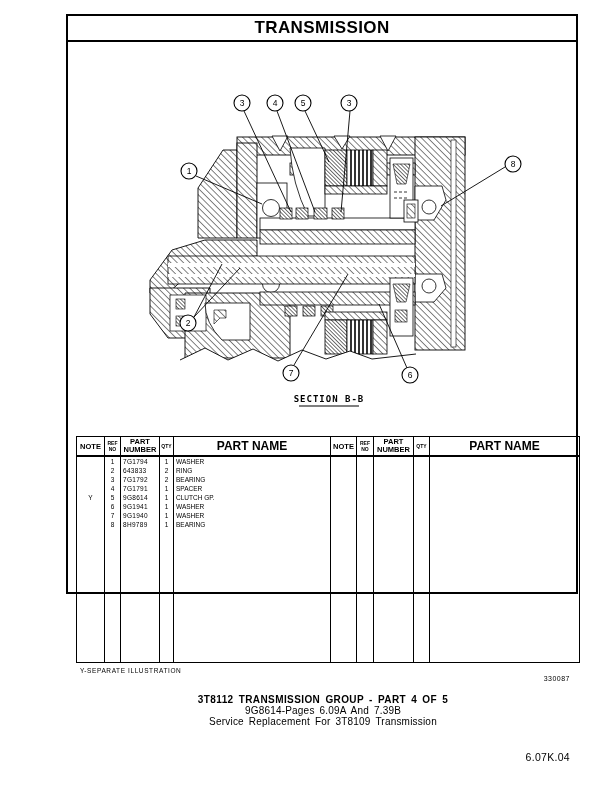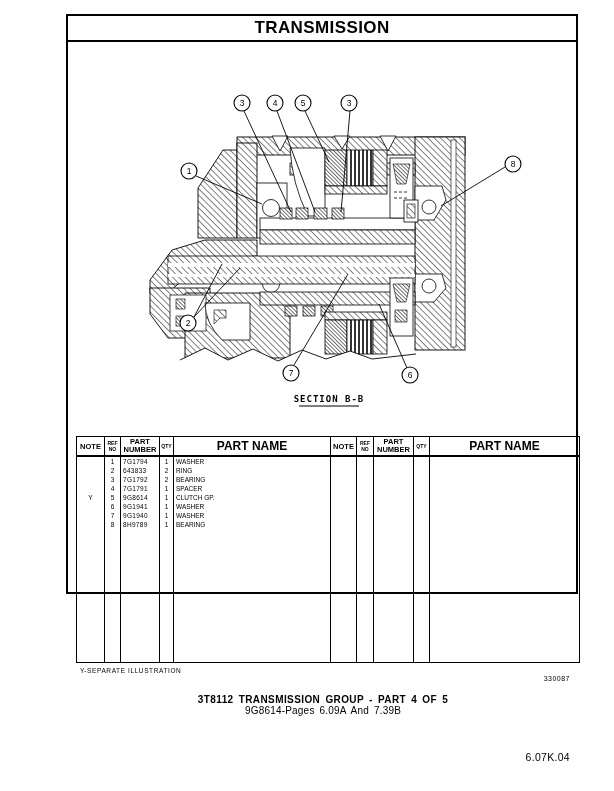--- a/index.html
+++ b/index.html
@@ -325,15 +325,16 @@
     </tbody>
   </table>
 
   <div class="note-legend">Y-SEPARATE ILLUSTRATION</div>
   <div class="drawing-number">330087</div>
 </div>
 
 <div class="footer">
   <div class="f1">3T8112 TRANSMISSION GROUP - PART 4 OF 5</div>
   <div class="f2">9G8614-Pages 6.09A And 7.39B</div>
+  <div class="f3">Service Replacement For 3T8109 Transmission</div>
 </div>
 
 <div class="page-code">6.07K.04</div>
 
 </body></html>

